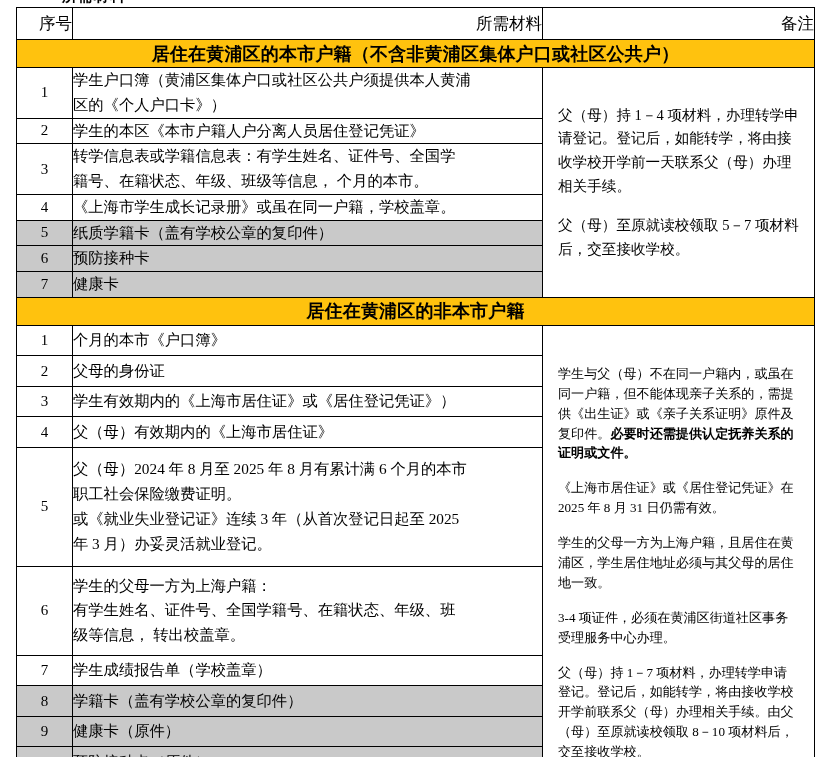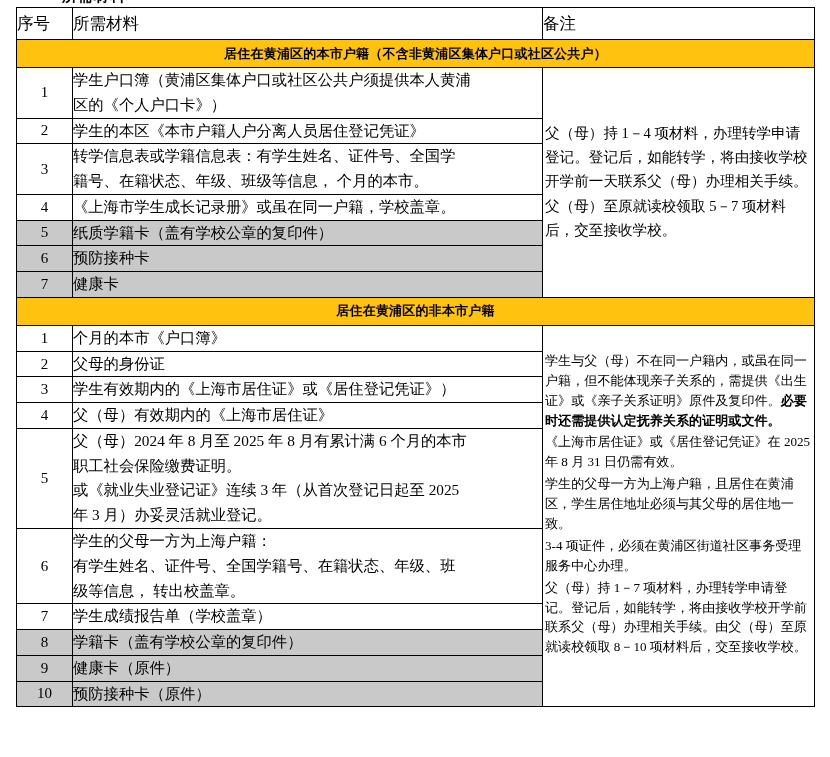--- a/index.html
+++ b/index.html
@@ -50,31 +50,31 @@
     vertical-align: middle;
     padding: 0;
   }
 
   col.c-idx  { width: 56px; }
   col.c-mat  { width: 470px; }
   col.c-note { width: 272px; }
 
   
   .hdr-cell {
-    text-align: left;
+    text-align: right;
     font-size: 16.5px;
     height: 31px;
     font-family: "Liberation Serif", "DejaVu Serif", serif;
   }
 
   
   .band {
     background: #FFC20E;
     text-align: center;
-    font-size: 13px;
+    font-size: 18px;
     font-weight: bold;
     height: 27px;
     font-family: "Liberation Sans", "DejaVu Sans", sans-serif;
     letter-spacing: 0.2px;
   }
 
   
   .idx {
     text-align: center;
     font-size: 15px;
@@ -100,21 +100,21 @@
     font-size: 14.6px;
     line-height: 1.63;
     font-family: "Liberation Serif", "DejaVu Serif", serif;
   }
   .note.small {
     font-size: 13.1px;
     line-height: 1.52;
     vertical-align: top;
     padding-top: 23px;
   }
-  .note p { margin: 2px; }
+  .note p { margin: 15px; }
   .note b { font-weight: bold; }
 </style>
 </head>
 <body>
 
 <div class="page">
 
   <div class="clipped-heading">所需材料</div>
 
   <table class="matrix">

